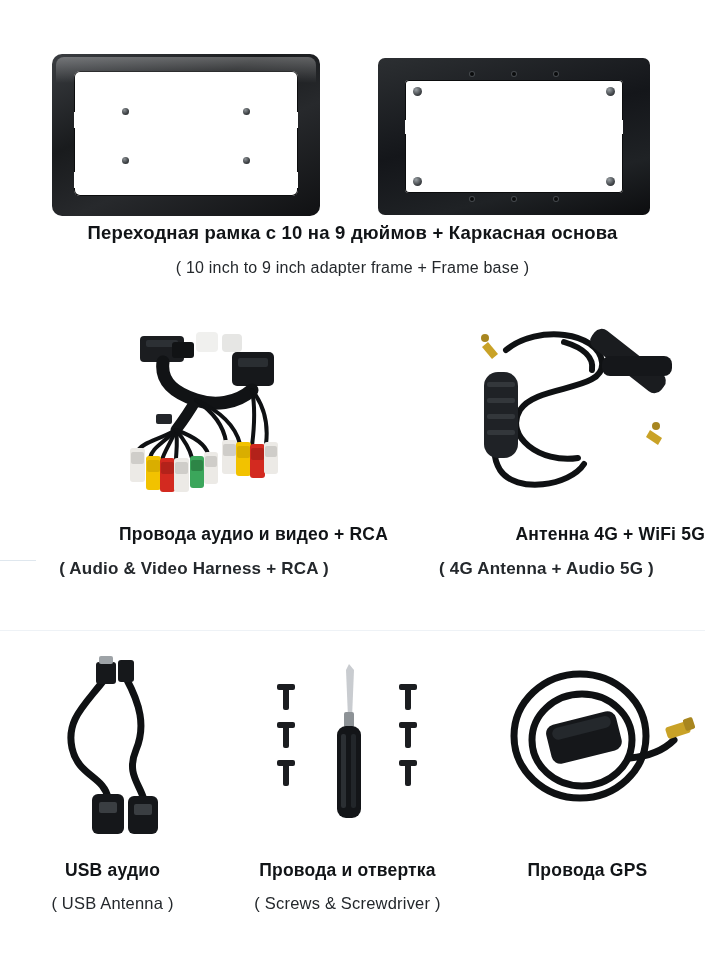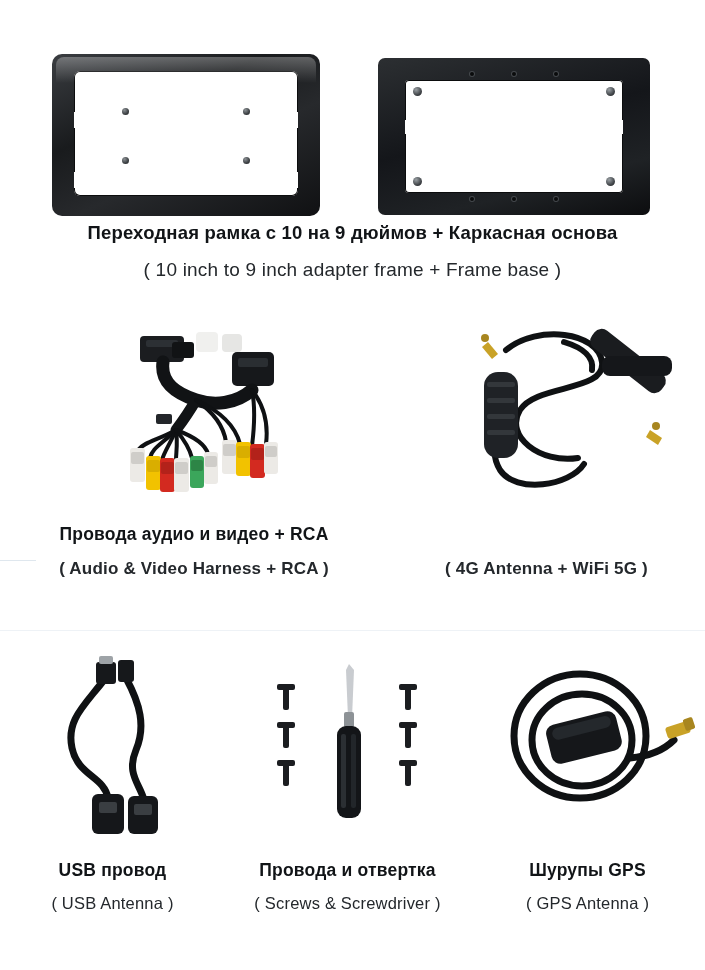--- a/index.html
+++ b/index.html
@@ -73,33 +73,33 @@
   .fb-t2 { right:27px; top:62px; width:8px; height:14px;}
   .fb-screw { position:absolute; width:9px; height:9px; border-radius:50%;
      background: radial-gradient(circle at 35% 30%, #9aa0a4, #43474b 60%, #15171a);}
   .fb-s1 { left:35px; top:29px; }
   .fb-s2 { right:35px; top:29px; }
   .fb-s3 { left:35px; bottom:29px; }
   .fb-s4 { right:35px; bottom:29px; }
   .fb-dot { position:absolute; width:4px; height:4px; border-radius:50%; background:#0a0b0c; box-shadow:0 0 0 1px #44484c; }
 
   .row1 .cap-ru { position:absolute; left:0; top:222px; width:705px; font-size:18.5px; }
-  .row1 .cap-en { position:absolute; left:0; top:259px; width:705px; font-size:19px; }
+  .row1 .cap-en { position:absolute; left:0; top:259px; width:705px; font-size:16px; }
 
   
   .row2 { position:absolute; left:0; top:318px; width:705px; height:300px; }
   .row2 .col { position:absolute; top:0; height:300px; }
   .col-harness { left:0; width:388px; }
   .col-ant4g   { left:388px; width:317px; }
 
   .art { position:relative; width:100%; height:185px; }
 
   .cap-ru.r2 { font-size:17.5px; }
   .cap-en.r2 { font-size:17px;font-weight:bold; }
-  .row2 .cap-ru { position:absolute; top:206px; width:100%; }
+  .row2 .cap-ru { position:absolute; top:206px; width:100%;text-align:right; }
   .row2 .cap-en { position:absolute; top:241px; width:100%; }
 
   
   .hairline { position:absolute; height:1px; background:#dfe7ee; }
   .hl-1 { left:0; top:560px; width:36px; }
   .hl-2 { left:0; top:630px; width:705px; background:#eef2f6; }
 
   
   .row3 { position:absolute; left:0; top:648px; width:705px; height:290px; }
   .row3 .col { position:absolute; top:0; height:290px; }
@@ -235,21 +235,22 @@
             <rect x="196" y="32" width="88" height="22" rx="9" transform="rotate(38 240 43)" fill="#1a1c1f"></rect>
             <rect x="96" y="54" width="34" height="86" rx="14" fill="#1f2226"></rect>
             <rect x="99" y="64" width="28" height="5" rx="2" fill="#33373b"></rect>
             <rect x="99" y="80" width="28" height="5" rx="2" fill="#33373b"></rect>
             <rect x="99" y="96" width="28" height="5" rx="2" fill="#33373b"></rect>
             <rect x="99" y="112" width="28" height="5" rx="2" fill="#33373b"></rect>
           </g>
           <rect x="214" y="38" width="70" height="20" rx="8" fill="#15171a"></rect>
         </svg>
       </div>
-      <div class="cap-en r2">( 4G Antenna + WiFi 5G )</div>
+      <div class="cap-ru r2">Антенна 4G + WiFi 5G</div>
+      <div class="cap-en r2">( 4G Antenna + Audio 5G )</div>
     </div>
   </div>
 
   <div class="hairline hl-1"></div>
   <div class="hairline hl-2"></div>
 
   <div class="row3">
 
     <div class="col col-usb">
       <div class="art">
@@ -264,21 +265,21 @@
           <rect x="118" y="12" width="16" height="22" rx="3" fill="#16181b"></rect>
 
           <g>
             <rect x="92" y="146" width="32" height="40" rx="6" fill="#15171a"></rect>
             <rect x="99" y="154" width="18" height="11" rx="2" fill="#3a3e42"></rect>
             <rect x="128" y="148" width="30" height="38" rx="6" fill="#15171a"></rect>
             <rect x="134" y="156" width="18" height="11" rx="2" fill="#3a3e42"></rect>
           </g>
         </svg>
       </div>
-      <div class="cap-ru">USB провод</div>
+      <div class="cap-ru">USB аудио</div>
       <div class="cap-en">( USB Antenna )</div>
     </div>
 
     <div class="col col-screw">
       <div class="art">
         <svg width="245" height="190" viewBox="0 0 245 190">
 
           <path d="M124 16 l5 6 -2 48 -4 0 -2 -48 z" fill="#c9ccd0"></path>
           <rect x="119" y="64" width="10" height="16" rx="2" fill="#8d9296"></rect>
           <rect x="112" y="78" width="24" height="92" rx="9" fill="#131518"></rect>
@@ -319,18 +320,17 @@
 
           <rect x="196" y="76" width="24" height="12" rx="3" transform="rotate(-18 208 82)" fill="#c9a227"></rect>
           <rect x="214" y="70" width="10" height="12" rx="2" transform="rotate(-18 219 76)" fill="#a8861f"></rect>
 
           <g transform="rotate(-14 112 90)">
             <rect x="78" y="70" width="72" height="40" rx="9" fill="#15171a"></rect>
             <rect x="84" y="74" width="60" height="12" rx="6" fill="#24282c"></rect>
           </g>
         </svg>
       </div>
-      <div class="cap-ru">Шурупы GPS</div>
-      <div class="cap-en">( GPS Antenna )</div>
+      <div class="cap-ru">Провода GPS</div>
     </div>
   </div>
 
 </div>
 
 </body></html>

